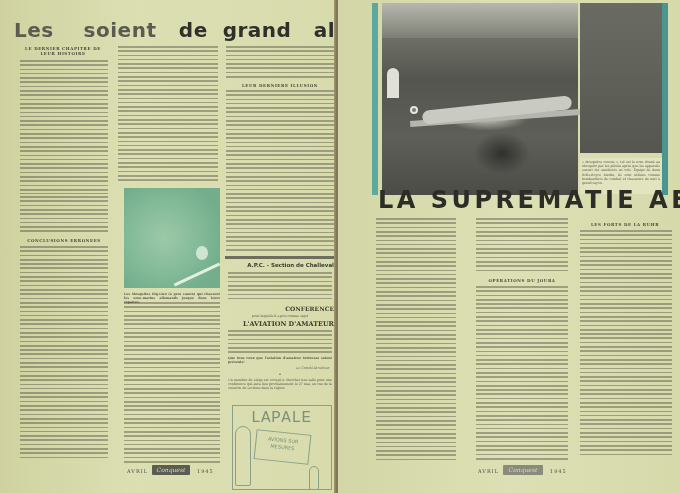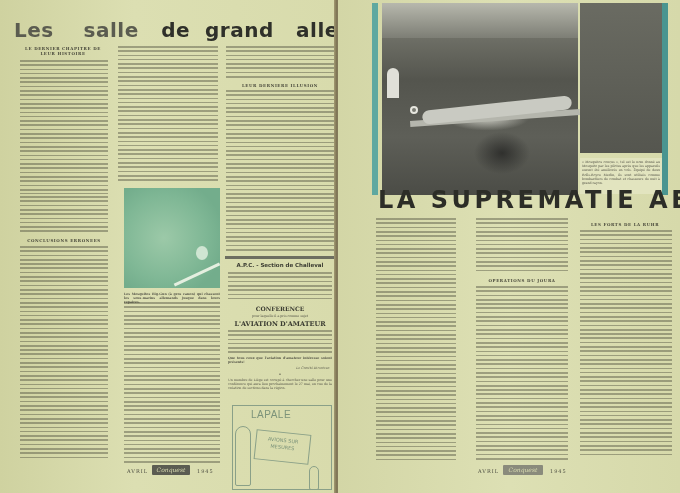--- a/index.html
+++ b/index.html
@@ -36,40 +36,40 @@
   .teal-bar-r { position:absolute; left:662px; top:3px; width:6px; height:192px; background:#4a9590; }
   .caption-box { position:absolute; left:580px; top:158px; width:82px; height:36px; background:#e2e4bf; }
 
   .green-photo { position:absolute; left:124px; top:188px; width:96px; height:100px; background: radial-gradient(ellipse 60px 60px at 40px 50px, #9cc9a8, #7fb795 70%, #73ad8c); }
   .green-photo .face { position:absolute; left:72px; top:58px; width:12px; height:14px; border-radius:50%; background:#cfe5d2; }
   .green-photo .stick { position:absolute; left:48px; top:85px; width:50px; height:3px; background:#e5efe0; transform: rotate(-25deg); }
 
   .hr-bar { position:absolute; left:225px; top:256px; width:110px; height:3px; background:#6d6e60; }
 
   .ad { position:absolute; left:232px; top:405px; width:100px; height:85px; border:1px solid #8aa088; }
-  .ad-title { position:absolute; left:18px; top:3px; font-family:Liberation Sans, sans-serif; font-size:10px; color:#7c937a; letter-spacing:.5px; }
+  .ad-title { position:absolute; left:18px; top:3px; font-family:Liberation Mono, monospace; font-size:16px; color:#7c937a; letter-spacing:.5px; }
   .ad-sign { position:absolute; left:22px; top:26px; width:55px; height:30px; border:1px solid #8aa088; transform: rotate(6deg); font-family:"DejaVu Sans",sans-serif; font-size:5px; color:#7c937a; text-align:center; padding-top:4px; line-height:7px; }
   .ad-man { position:absolute; left:2px; top:20px; width:16px; height:60px; border:1px solid #8aa088; border-radius:8px 8px 2px 2px; }
   .ad-kid { position:absolute; left:76px; top:60px; width:10px; height:24px; border:1px solid #8aa088; border-radius:5px 5px 2px 2px; }
 
   .footer { position:absolute; top:468px; font-size:5px; letter-spacing:1px; color:#4d4e42; white-space:nowrap; }
   .logo { position:absolute; top:465px; height:10px; background:#5b5c52; color:#d8dab0; font-family:"DejaVu Serif",serif; font-style:italic; font-size:6px; text-align:center; line-height:10px; border-radius:1px; }
 
-  .center-bold { position:absolute; font-family:"DejaVu Sans",sans-serif; font-weight:bold; color:#3b3c32; white-space:nowrap; text-align:center; }
+  .center-bold { position:absolute; font-family:"DejaVu Sans",sans-serif; font-weight:bold; color:#3b3c32; white-space:nowrap; text-align:right; }
 </style>
 </head>
 <body>
 
 <div class="top-edge"></div>
 
 <div class="page page-left">
 
   <div class="title-left">
     <span class="w1">Les</span>&nbsp;&nbsp;&nbsp;
-    <span class="w1">salle</span>&nbsp;&nbsp;
+    <span class="w1">soient</span>&nbsp;&nbsp;
     <span>de</span>&nbsp;
     <span>grand</span>&nbsp;&nbsp;
     <span>allemands</span>
   </div>
 
   <div class="subhead" style="left:18px;top:46px;width:90px;white-space:normal;line-height:5px;">LE DERNIER CHAPITRE DE LEUR HISTOIRE</div>
   <div class="lines" style="left:20px;top:60px;width:88px;height:134px;"></div>
   <div class="subhead" style="left:20px;top:238px;width:88px;">CONCLUSIONS ERRONEES</div>
   <div class="lines" style="left:20px;top:196px;width:88px;height:38px;"></div>
   <div class="lines" style="left:20px;top:246px;width:88px;height:212px;"></div>

